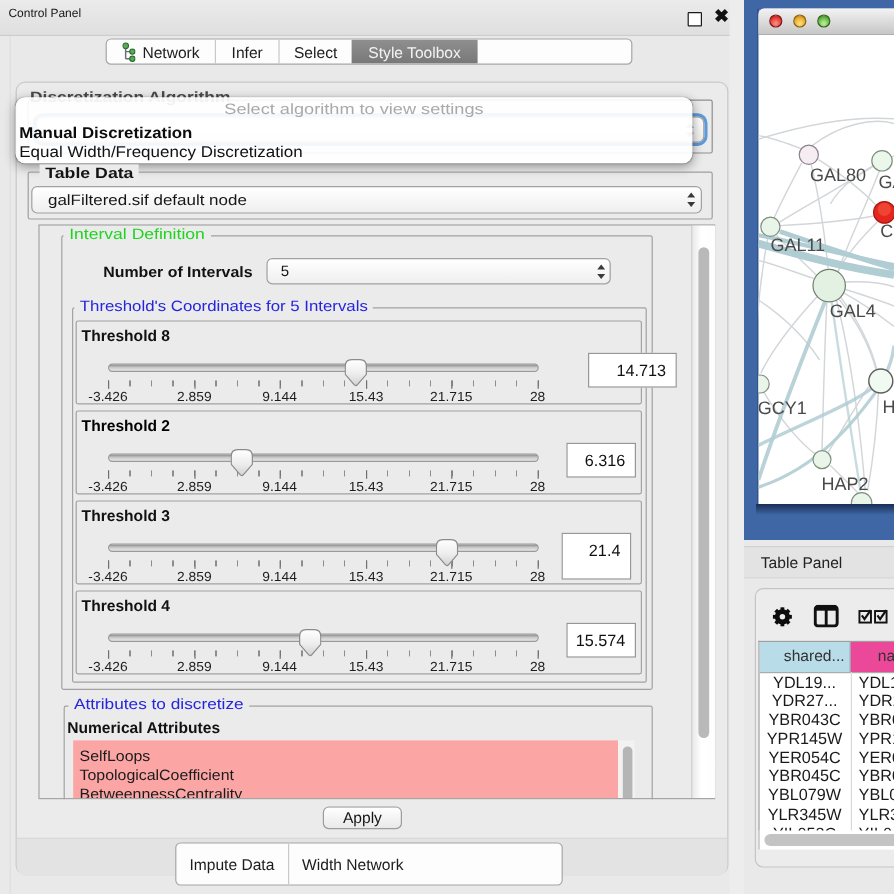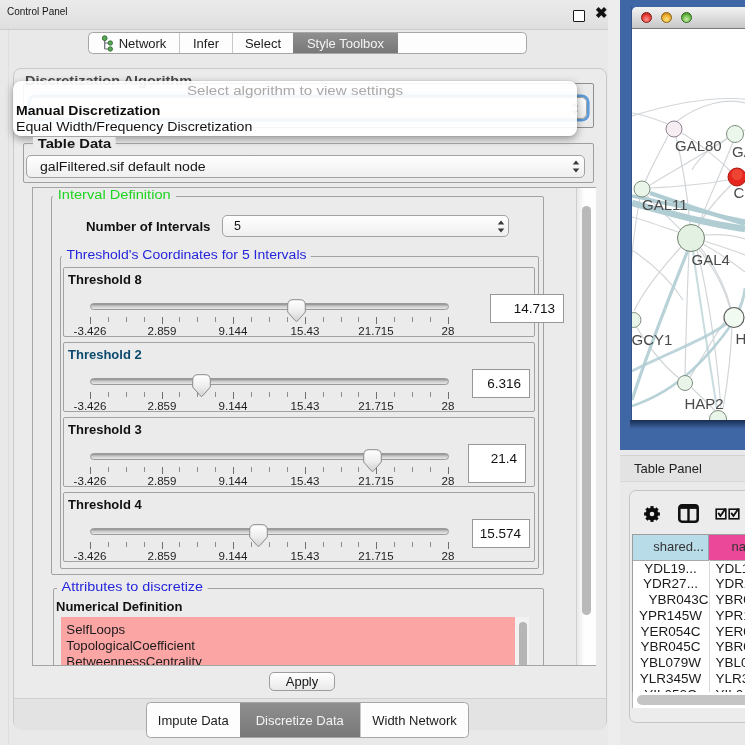--- a/index.html
+++ b/index.html
@@ -101,21 +101,21 @@
 <defs>
       <linearGradient id="tg267" x1="0" y1="0" x2="0" y2="1">
 <stop offset="0" stop-color="#ffffff"></stop>
         <stop offset="0.55" stop-color="#ededed"></stop>
         <stop offset="1" stop-color="#d2d2d2"></stop>
       </linearGradient>
     </defs>
   </svg>
 <div class="vbox" style="left:490px;top:294px;width:74px;height:28.5px;line-height:27px">14.713</div>
 <div class="tp" style="left:63px;top:342px;width:472px;height:70px;border-radius:2px"></div>
-<div class="a" style="left:68px;top:347px;font-size:13px;font-weight:bold;color:#0c4a6e">Threshold 2</div>
+<div class="a" style="left:68px;top:347px;font-size:13px;font-weight:bold;color:#000000">Threshold 2</div>
 <div class="a" style="left:90.0px;top:378px;width:359px;height:7px;border-radius:4px;background:linear-gradient(#8f8f8f,#c9c9c9 45%,#e8e8e8);border:1px solid #9a9a9a;box-sizing:border-box"></div>
 <div class="tick" style="left:90.0px;top:392px;width:360px;height:4.5px"></div>
 <div class="a" style="left:90.0px;top:392px;width:1px;height:7px;background:#6f6f6f"></div>
 <div class="a" style="left:161.6px;top:392px;width:1px;height:7px;background:#6f6f6f"></div>
 <div class="a" style="left:233.2px;top:392px;width:1px;height:7px;background:#6f6f6f"></div>
 <div class="a" style="left:304.8px;top:392px;width:1px;height:7px;background:#6f6f6f"></div>
 <div class="a" style="left:376.4px;top:392px;width:1px;height:7px;background:#6f6f6f"></div>
 <div class="a" style="left:448.0px;top:392px;width:1px;height:7px;background:#6f6f6f"></div>
 <div class="lbl" style="left:90.0px;top:400px">-3.426</div>
 <div class="lbl" style="left:161.6px;top:400px">2.859</div>
@@ -186,32 +186,31 @@
         <stop offset="1" stop-color="#d2d2d2"></stop>
       </linearGradient>
     </defs>
   </svg>
 <div class="vbox" style="left:472px;top:519px;width:58px;height:28.5px;line-height:27px">15.574</div>
 
 <div class="a" style="left:32px;top:187px;width:564px;height:479px;overflow:hidden;pointer-events:none">
  <div class="a" style="left:21px;top:401px;width:489px;height:120px;border:1px solid #a2a2a2;border-radius:2px"></div>
 </div>
 <div class="gt" style="left:57px;top:581px;color:#2525dd;transform:scaleX(1.15);transform-origin:0 50%">Attributes to discretize</div>
-<div class="a" style="left:56px;top:599px;font-size:13px;font-weight:bold;color:#111">Numerical Definition</div>
+<div class="a" style="left:56px;top:599px;font-size:13px;font-weight:bold;color:#111">Numerical Attributes</div>
 <div class="a" style="left:61px;top:617px;width:454px;height:48px;background:#fca5a5;overflow:hidden">
  <div style="padding:5px 0 0 5px;font-size:12.5px;color:#1b1b1b;line-height:16px;transform:scaleX(1.06);transform-origin:0 0">SelfLoops<br>TopologicalCoefficient<br>BetweennessCentrality</div>
 </div>
 <div class="a" style="left:515px;top:617px;width:14px;height:48px;background:#f2f2f2"></div>
 <div class="a" style="left:518.5px;top:622px;width:8.5px;height:43px;background:#b5b5b5;border-radius:4px 4px 0 0"></div>
 
 <div class="a" style="left:14px;top:698px;width:592px;height:31px;background:#e3e3e3;border-top:1px solid #cfcfcf;border-radius:0 0 8px 8px"></div>
 <div class="a" style="left:269px;top:671.5px;width:66px;height:19.5px;background:linear-gradient(#ffffff,#e9e9e9);border:1px solid #9d9d9d;border-radius:5px;box-sizing:border-box;text-align:center;font-size:13px;color:#151515;line-height:17.5px">Apply</div>
 <div class="seg" style="left:146px;top:702px;height:36px;width:323px;font-size:13px">
  <div style="width:92.5px">Impute Data</div>
- <div class="on" style="width:120.5px">Discretize Data</div>
  <div class="sep" style="width:107px">Width Network</div>
 </div>
 
 <div class="a" style="left:608px;top:0;width:12px;height:745px;background:#ededed"></div>
 <div class="a" style="left:620px;top:0;width:125px;height:450px;background:#3f66a5"></div>
 
 <div class="a" style="left:632px;top:7px;width:113px;height:413px;background:#ffffff;border-radius:5px 0 0 0"></div>
 <div class="a" style="left:630.8px;top:7px;width:1.2px;height:413px;background:rgba(20,35,70,0.30)"></div>
 <div class="a" style="left:630px;top:420px;width:115px;height:9px;background:linear-gradient(rgba(10,24,52,0.72),rgba(63,102,165,0))"></div>
 <div class="a" style="left:632px;top:7px;width:113px;height:22px;background:linear-gradient(#f3f3f3,#c7c7c7);border-bottom:1px solid #787878;border-radius:5px 0 0 0;box-sizing:border-box"></div>
@@ -313,21 +312,21 @@
 <div class="a" style="left:631.5px;top:691px;width:114px;height:17px;background:#ffffff;border-left:1px solid #b5b5b5"></div>
 <div class="a" style="left:631.5px;top:534px;width:114px;height:157px;background:#ffffff;border-left:1px solid #9e9e9e;border-top:1px solid #9e9e9e;overflow:hidden">
  <div style="position:absolute;left:0;top:0;width:76px;height:24.5px;background:#b9dce9;border-right:1px solid #8fa6ae;box-sizing:border-box;text-align:center;text-indent:17px;font-size:13px;color:#333;line-height:24px">shared...</div>
  <div style="position:absolute;left:76px;top:0;width:38px;height:24.5px;background:#ec4899;font-size:13px;color:#333;line-height:24px;padding-left:23px;box-sizing:border-box">na</div>
  <div style="position:absolute;left:0;top:24.5px;width:114px;height:1px;background:#aaaaaa"></div>
  <div style="position:absolute;left:76px;top:24.5px;width:1px;height:133px;background:#d9d9d9"></div>
  <div class="row" style="position:absolute;left:0;top:25.5px;width:76px;text-align:center;font-size:13.5px;line-height:16px;color:#1a1a1a">YDL19...</div>
  <div class="row" style="position:absolute;left:83px;top:25.5px;width:31px;font-size:13.5px;line-height:16px;color:#1a1a1a">YDL1</div>
  <div class="row" style="position:absolute;left:0;top:41.25px;width:76px;text-align:center;font-size:13.5px;line-height:16px;color:#1a1a1a">YDR27...</div>
  <div class="row" style="position:absolute;left:83px;top:41.25px;width:31px;font-size:13.5px;line-height:16px;color:#1a1a1a">YDR2</div>
- <div class="row" style="position:absolute;left:0;top:57.0px;width:76px;text-align:right;font-size:13.5px;line-height:16px;color:#1a1a1a">YBR043C</div>
+ <div class="row" style="position:absolute;left:0;top:57.0px;width:76px;text-align:center;font-size:13.5px;line-height:16px;color:#1a1a1a">YBR043C</div>
  <div class="row" style="position:absolute;left:83px;top:57.0px;width:31px;font-size:13.5px;line-height:16px;color:#1a1a1a">YBR0</div>
  <div class="row" style="position:absolute;left:0;top:72.75px;width:76px;text-align:center;font-size:13.5px;line-height:16px;color:#1a1a1a">YPR145W</div>
  <div class="row" style="position:absolute;left:83px;top:72.75px;width:31px;font-size:13.5px;line-height:16px;color:#1a1a1a">YPR1</div>
  <div class="row" style="position:absolute;left:0;top:88.5px;width:76px;text-align:center;font-size:13.5px;line-height:16px;color:#1a1a1a">YER054C</div>
  <div class="row" style="position:absolute;left:83px;top:88.5px;width:31px;font-size:13.5px;line-height:16px;color:#1a1a1a">YER0</div>
  <div class="row" style="position:absolute;left:0;top:104.25px;width:76px;text-align:center;font-size:13.5px;line-height:16px;color:#1a1a1a">YBR045C</div>
  <div class="row" style="position:absolute;left:83px;top:104.25px;width:31px;font-size:13.5px;line-height:16px;color:#1a1a1a">YBR0</div>
  <div class="row" style="position:absolute;left:0;top:120.0px;width:76px;text-align:center;font-size:13.5px;line-height:16px;color:#1a1a1a">YBL079W</div>
  <div class="row" style="position:absolute;left:83px;top:120.0px;width:31px;font-size:13.5px;line-height:16px;color:#1a1a1a">YBL0</div>
  <div class="row" style="position:absolute;left:0;top:135.75px;width:76px;text-align:center;font-size:13.5px;line-height:16px;color:#1a1a1a">YLR345W</div>

